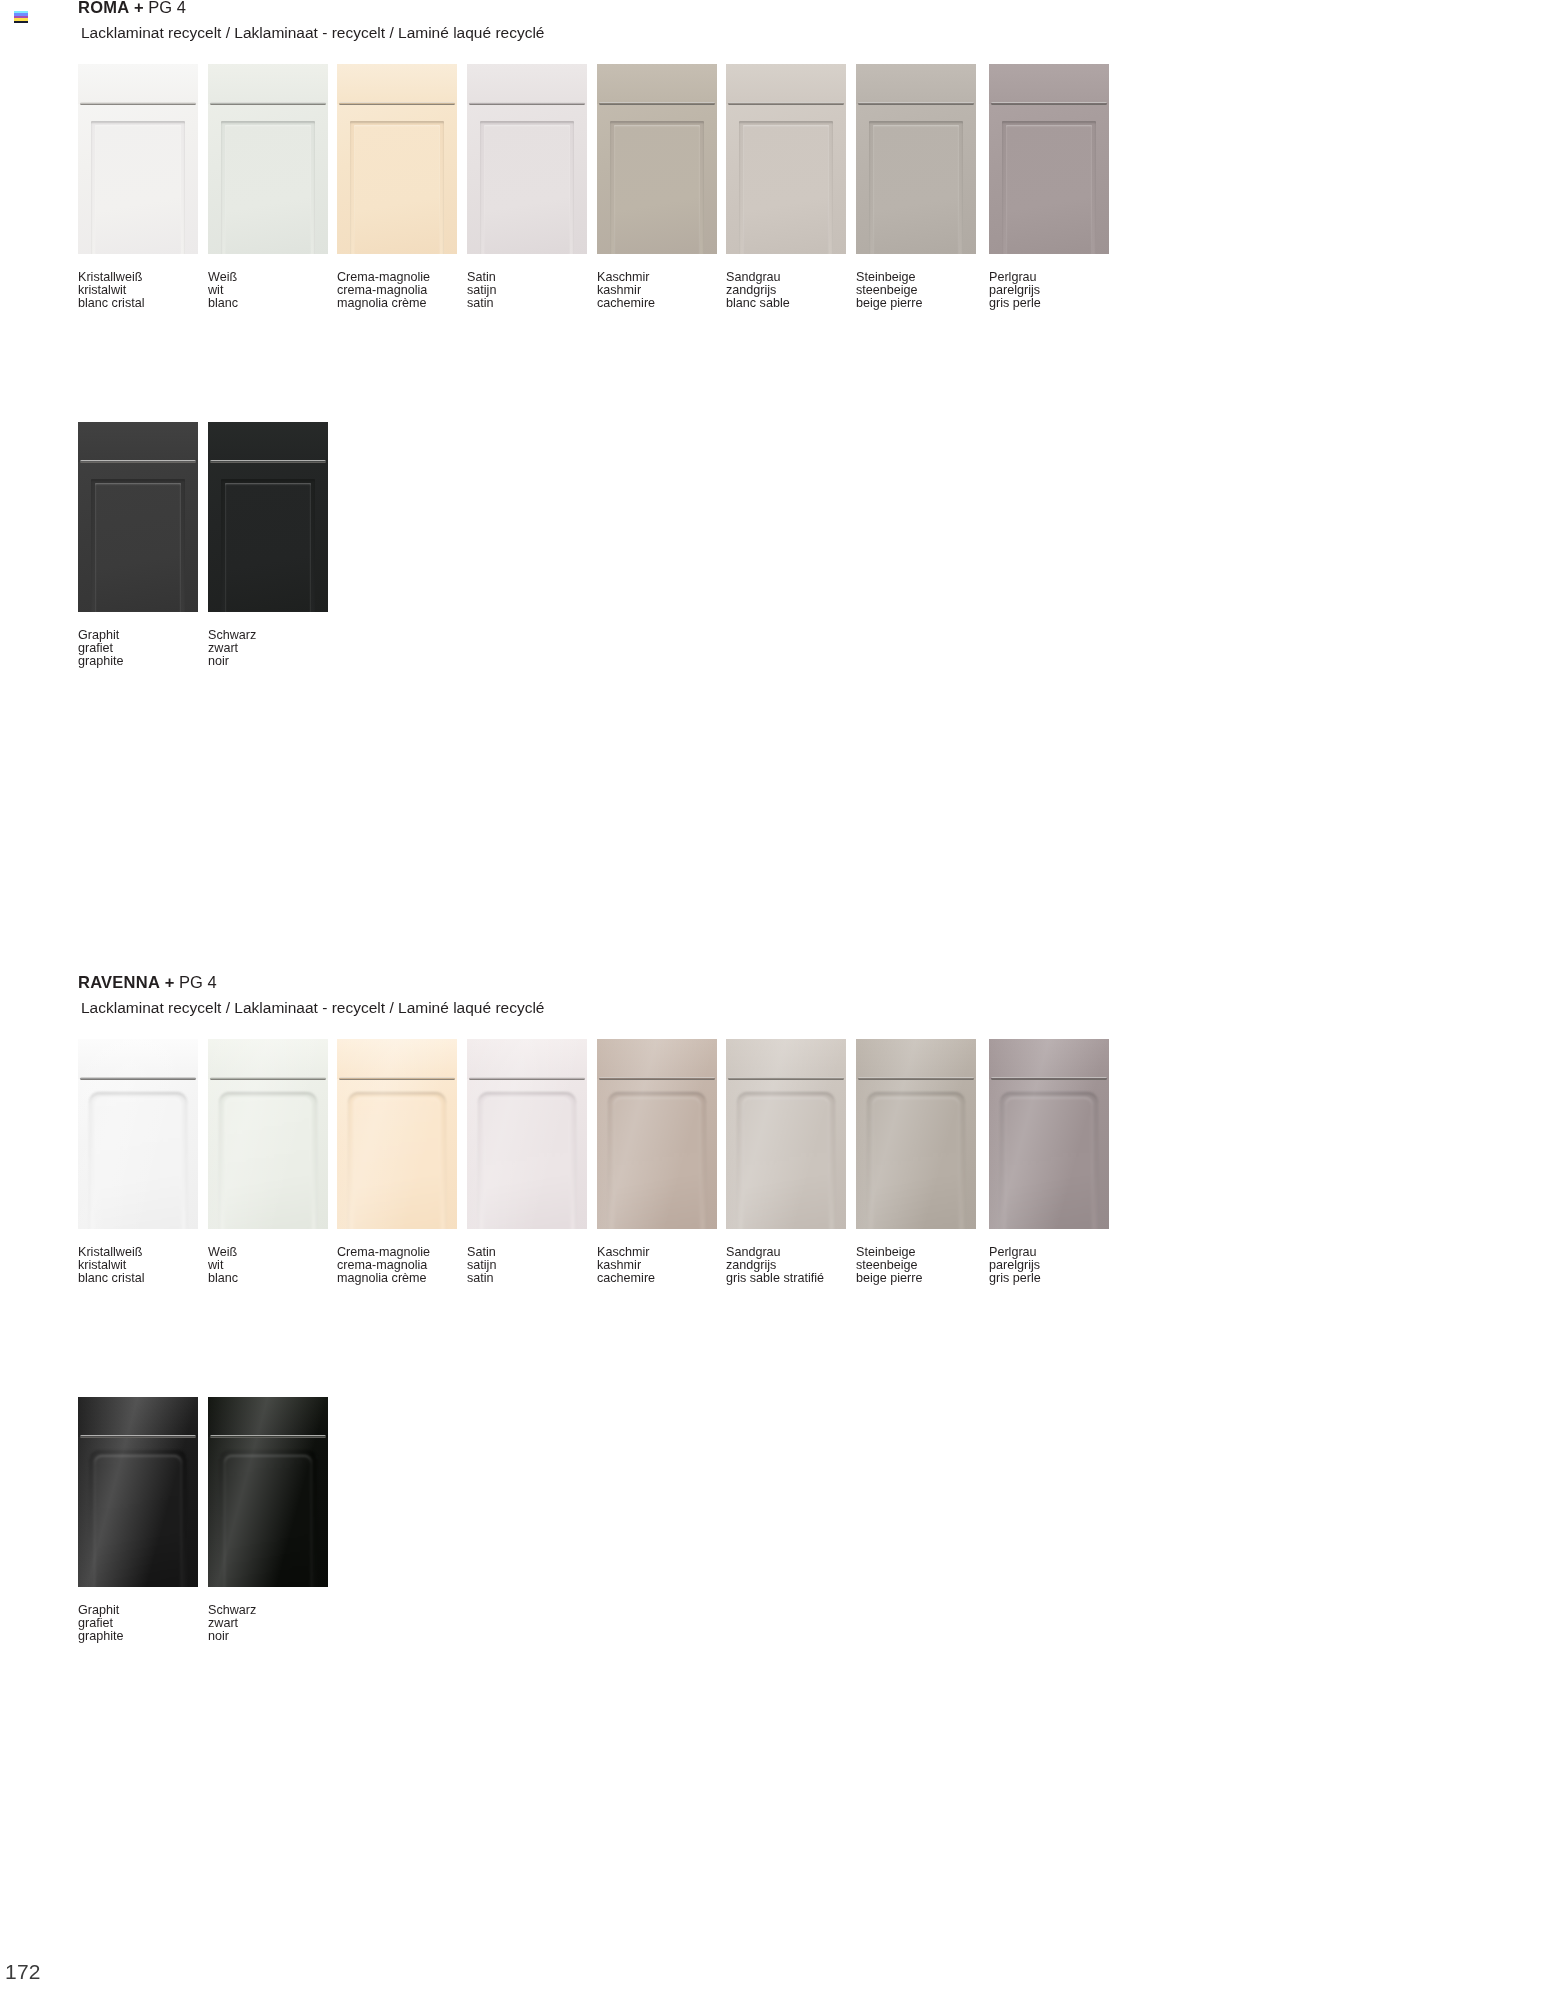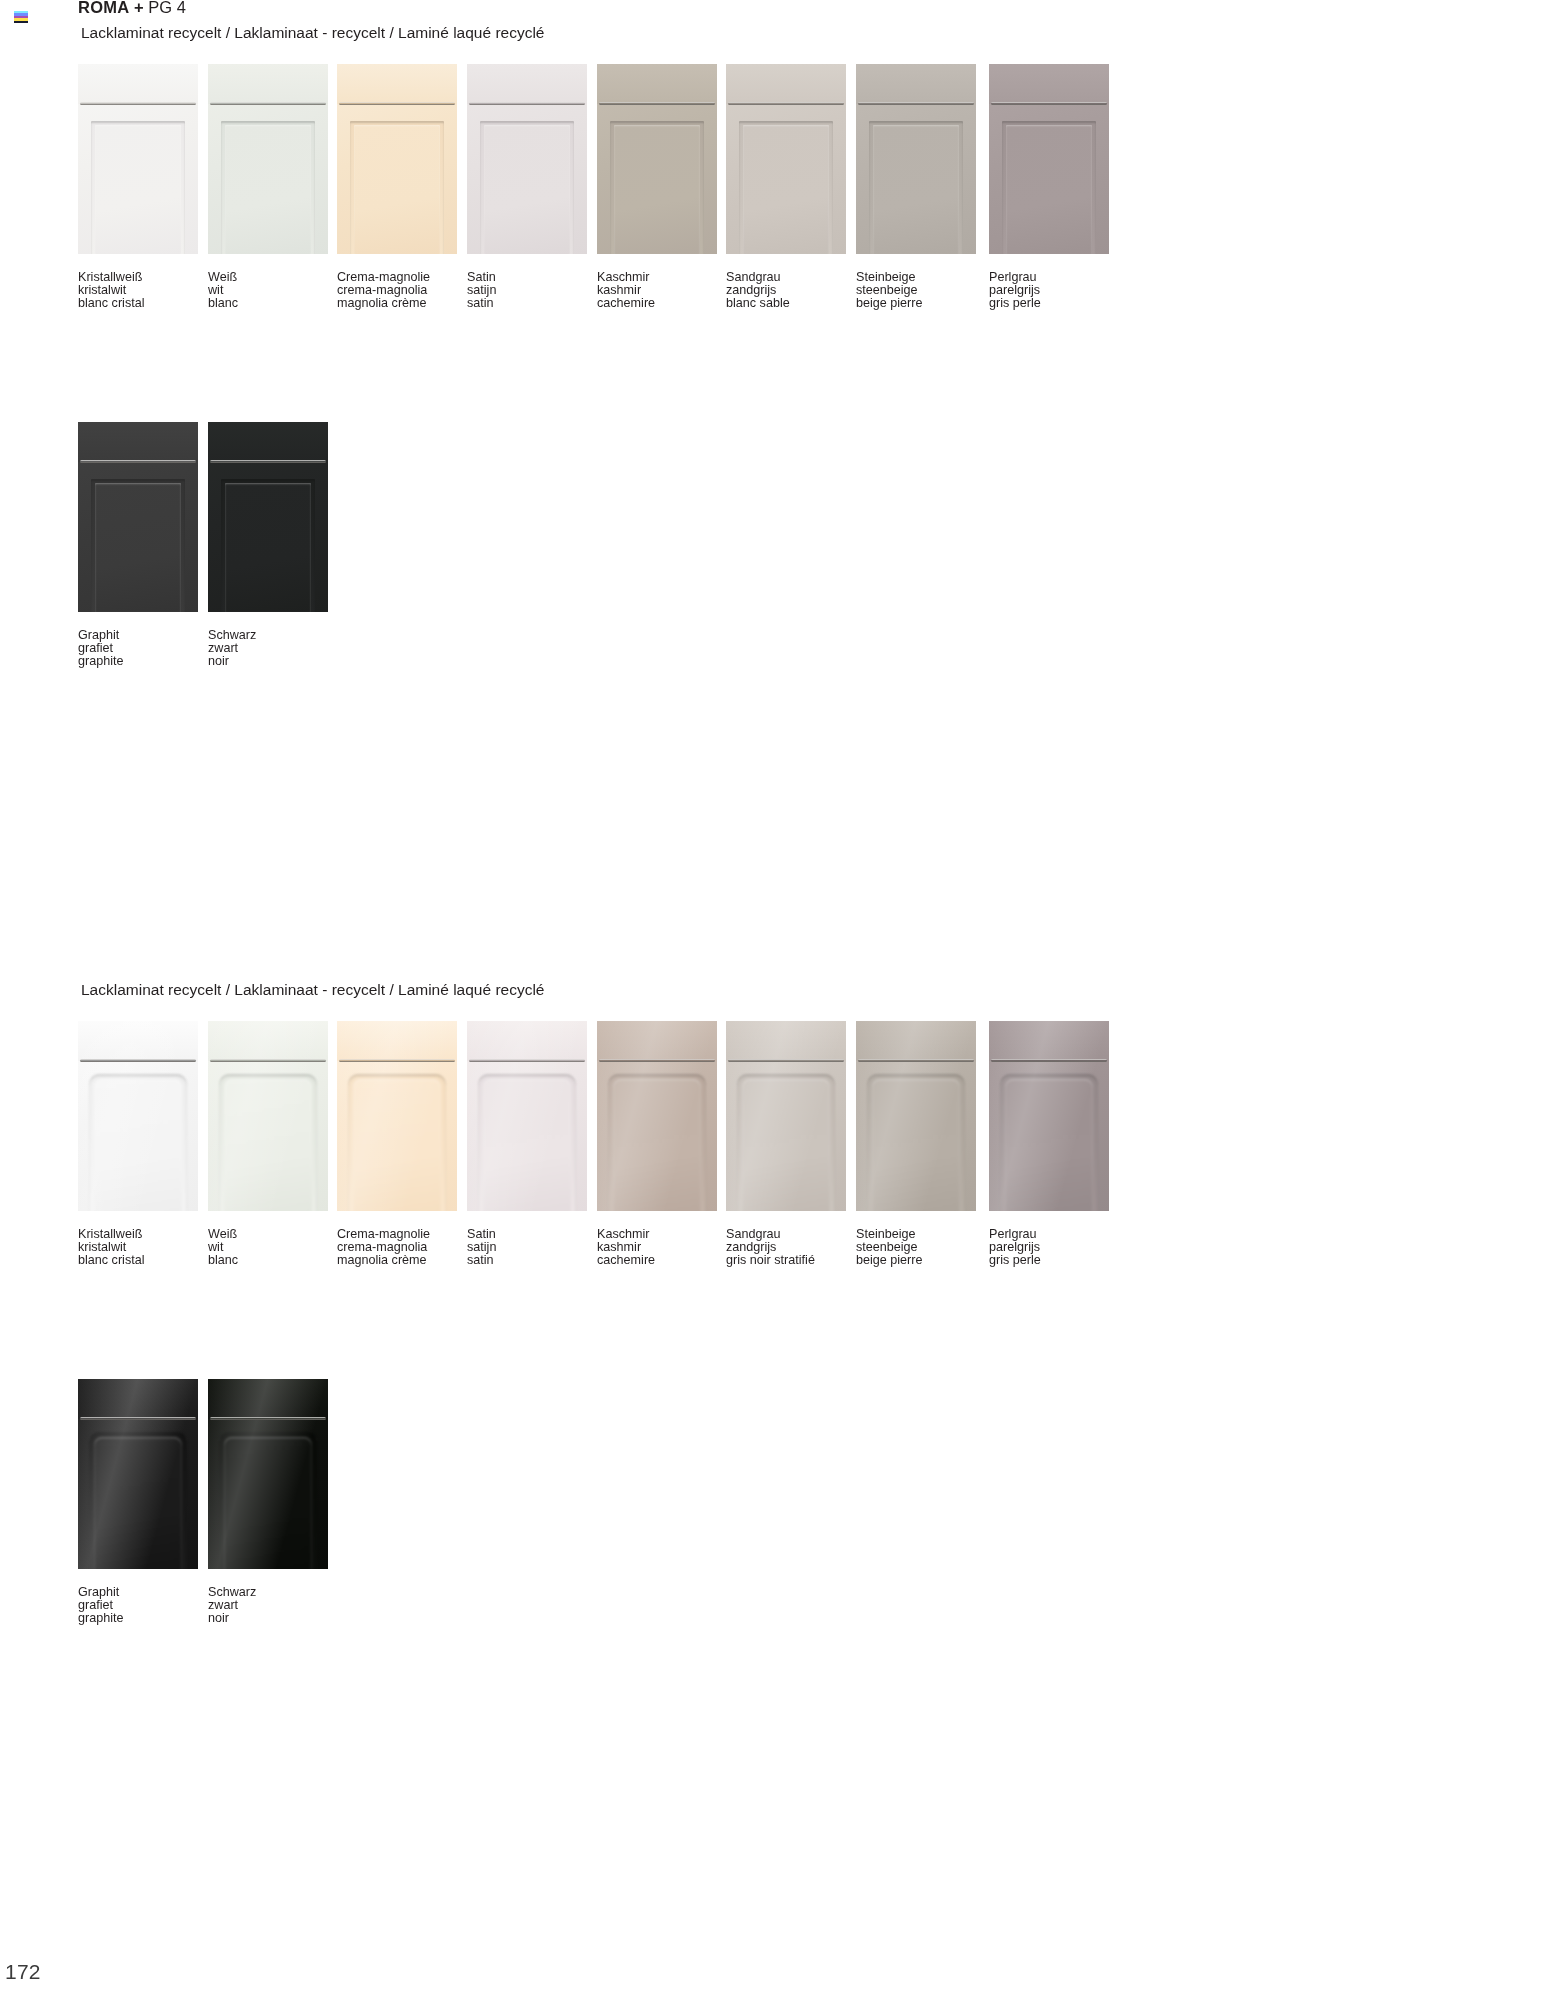--- a/index.html
+++ b/index.html
@@ -351,20 +351,21 @@
         </div>
         <div class="caption">
           <span>Schwarz</span>
           <span>zwart</span>
           <span>noir</span>
         </div>
       </div>
     </div>
   </div>
 <div class="section" id="section-ravenna">
+    <div class="sec-title"><span class="name">RAVENNA</span> <span class="plus">+</span> <span class="pg">PG 4</span></div>
     <div class="sec-sub">Lacklaminat recycelt / Laklaminaat - recycelt / Laminé laqué recyclé</div>
     <div class="door-row" style="height: 260px; margin-top: 22px;">
       <div class="door-cell" style="left: 0px; width: 120px;">
         <div class="door-img" style="width: 120px; height: 190px;">
           <div class="door ravenna">
             <div class="body" style="background: linear-gradient(160deg, rgb(252, 252, 252) 0%, rgb(244, 244, 244) 45%, rgb(238, 238, 238) 100%);"></div>
             <div class="toprail" style="background: linear-gradient(rgb(252, 252, 252) 0%, rgb(244, 244, 244) 100%);"></div>
             <div class="panel" style="background: linear-gradient(rgb(238, 238, 238) 0%, rgb(244, 244, 244) 100%); box-shadow: rgba(0, 0, 0, 0.16) 0px 2px 2px inset, rgba(255, 255, 255, 0.35) 0px -1px 0px inset;">
               <div class="inner" style="background: linear-gradient(170deg, rgb(246, 246, 246) 0%, rgb(244, 244, 244) 60%, rgb(238, 238, 238) 100%); box-shadow: rgba(255, 255, 255, 0.3) 0px 1px 2px inset;"></div>
             </div>
@@ -458,21 +459,21 @@
             <div class="panel" style="background: linear-gradient(rgb(194, 186, 179) 0%, rgb(203, 196, 189) 100%); box-shadow: rgba(0, 0, 0, 0.16) 0px 2px 2px inset, rgba(255, 255, 255, 0.35) 0px -1px 0px inset;">
               <div class="inner" style="background: linear-gradient(170deg, rgb(202, 195, 188) 0%, rgb(203, 196, 189) 60%, rgb(194, 186, 179) 100%); box-shadow: rgba(255, 255, 255, 0.3) 0px 1px 2px inset;"></div>
             </div>
             <div class="gloss" style="background: linear-gradient(105deg, rgba(255, 255, 255, 0) 0%, rgba(255, 255, 255, 0.22) 35%, rgba(255, 255, 255, 0) 70%);"></div>
             <div class="handle" style="top: 20%; background: linear-gradient(rgb(239, 238, 236) 0%, rgb(154, 147, 140) 45%, rgb(110, 107, 103) 100%);"></div>
           </div>
         </div>
         <div class="caption">
           <span>Sandgrau</span>
           <span>zandgrijs</span>
-          <span>gris noir stratifié</span>
+          <span>gris sable stratifié</span>
         </div>
       </div>
       <div class="door-cell" style="left: 778px; width: 120px;">
         <div class="door-img" style="width: 120px; height: 190px;">
           <div class="door ravenna">
             <div class="body" style="background: linear-gradient(160deg, rgb(191, 183, 174) 0%, rgb(182, 174, 165) 45%, rgb(173, 165, 156) 100%);"></div>
             <div class="toprail" style="background: linear-gradient(rgb(191, 183, 174) 0%, rgb(182, 174, 165) 100%);"></div>
             <div class="panel" style="background: linear-gradient(rgb(173, 165, 156) 0%, rgb(182, 174, 165) 100%); box-shadow: rgba(0, 0, 0, 0.16) 0px 2px 2px inset, rgba(255, 255, 255, 0.35) 0px -1px 0px inset;">
               <div class="inner" style="background: linear-gradient(170deg, rgb(181, 173, 164) 0%, rgb(182, 174, 165) 60%, rgb(173, 165, 156) 100%); box-shadow: rgba(255, 255, 255, 0.3) 0px 1px 2px inset;"></div>
             </div>

